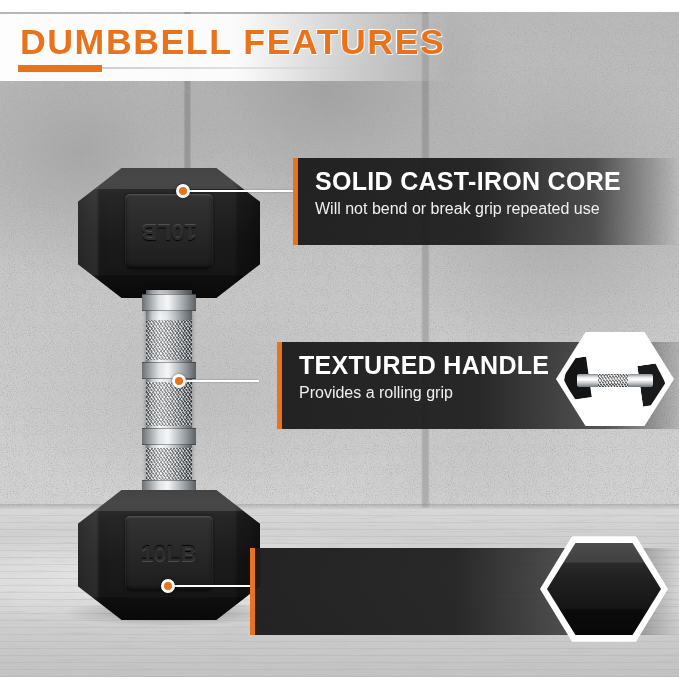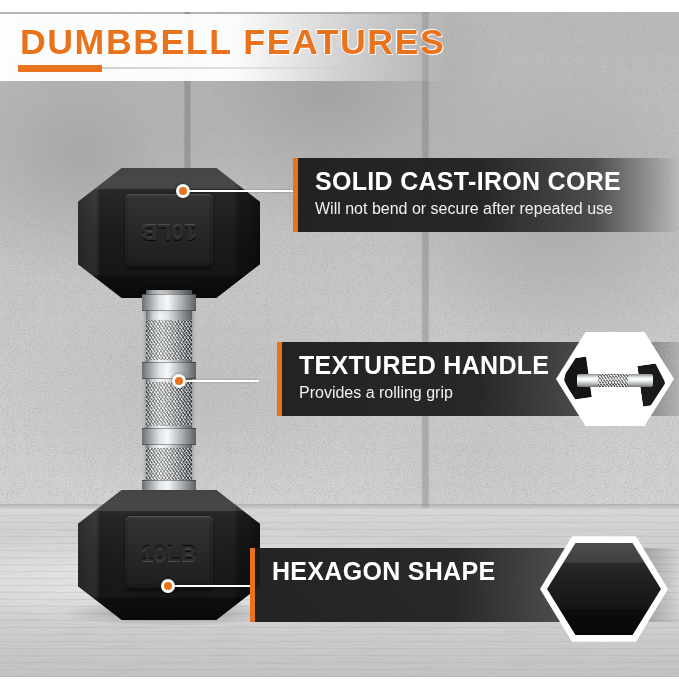--- a/index.html
+++ b/index.html
@@ -85,21 +85,21 @@
         repeating-linear-gradient(55deg, rgba(255,255,255,.55) 0 1px, rgba(0,0,0,.28) 1px 2.6px),
         repeating-linear-gradient(-55deg, rgba(255,255,255,.45) 0 1px, rgba(0,0,0,.25) 1px 2.6px);
      opacity:.85;}
   .handle .taper{position:absolute;left:0;width:46px;height:26px;
      background:linear-gradient(180deg,rgba(0,0,0,.22),rgba(0,0,0,0));}
 
   .shadow-floor{position:absolute;left:62px;top:600px;width:214px;height:26px;
      border-radius:50%;background:radial-gradient(ellipse at center, rgba(60,60,60,.42), rgba(60,60,60,0) 72%);}
 
   
-  .callout{position:absolute;height:74px;
+  .callout{position:absolute;height:87px;
      background:linear-gradient(90deg, rgba(28,28,28,.96) 0%, rgba(30,30,30,.94) 48%, rgba(38,38,38,.72) 78%, rgba(45,45,45,0) 100%);}
   .callout .edge{position:absolute;left:0;top:0;width:5px;height:100%;background:#e8731c;}
   .callout .ct{position:absolute;left:22px;top:9px;font-size:25px;font-weight:bold;color:#ffffff;
      letter-spacing:.3px;white-space:nowrap;}
   .callout .cs{position:absolute;left:22px;top:42px;font-size:16px;color:#f0f0f0;white-space:nowrap;}
 
   .c1{left:293px;top:158px;width:386px;}
   .c2{left:258px;top:342px;width:421px;margin-left:19px;}
   .c3{left:250px;top:548px;width:429px;}
 
@@ -218,32 +218,31 @@
 
   <div class="lead l2"></div>
   <div class="dot d2"></div>
 
   <div class="lead l3"></div>
   <div class="dot d3"></div>
 
   <div class="callout c1">
     <div class="edge"></div>
     <div class="ct">SOLID CAST-IRON CORE</div>
-    <div class="cs">Will not bend or secure after repeated use</div>
+    <div class="cs">Will not bend or break grip repeated use</div>
   </div>
 
   <div class="callout c2">
     <div class="edge"></div>
     <div class="ct">TEXTURED HANDLE</div>
     <div class="cs">Provides a rolling grip</div>
   </div>
 
   <div class="callout c3">
     <div class="edge"></div>
-    <div class="ct">HEXAGON SHAPE</div>
   </div>
 
   <div class="inset inset-handle">
     <div class="hexframe"></div>
     <div class="ih-photo">
       <div class="ih-hexL"></div>
       <div class="ih-hexR"></div>
       <div class="ih-bar"></div>
       <div class="ih-knurl"></div>
     </div>

